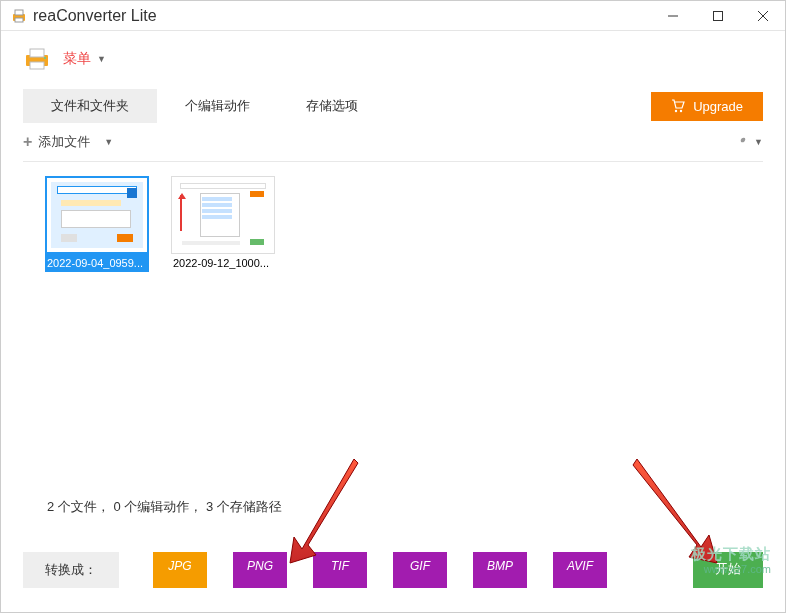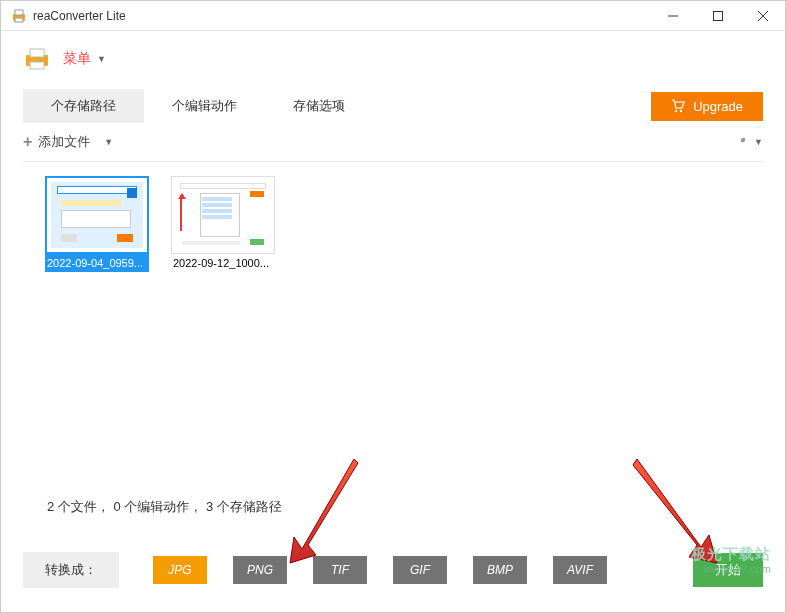--- a/index.html
+++ b/index.html
@@ -1,21 +1,21 @@
 <!DOCTYPE html>
 <html><head>
 <meta charset="utf-8">
 <style>
 * { box-sizing: border-box; margin: 0; padding: 0; }
 body { font-family: "Microsoft YaHei", "Segoe UI", Arial, sans-serif; font-size: 12px; background: #fff; width: 786px; height: 613px; overflow: hidden; border: 1px solid #ccc; position: relative; }
 
 
 .title-bar { height: 30px; display: flex; align-items: center; padding: 0 0 0 10px; border-bottom: 1px solid #e5e5e5; }
 .title-bar .app-icon { width: 16px; height: 16px; margin-right: 6px; display: flex; align-items: center; justify-content: center; }
-.title-bar .title-text { flex: 1; font-size: 12px; color: #333; }
+.title-bar .title-text { flex: 1; font-size: 16px; color: #333; }
 .window-controls { display: flex; }
 .win-btn { width: 45px; height: 30px; display: flex; align-items: center; justify-content: center; cursor: pointer; }
 
 
 .menu-row { padding: 16px 22px 10px 22px; display: flex; align-items: center; }
 .menu-printer-icon { width: 28px; height: 24px; margin-right: 12px; }
 .menu-label { font-size: 14px; color: #ef4444; margin-right: 6px; }
 .menu-arrow { font-size: 9px; color: #666; }
 
 
@@ -46,24 +46,24 @@
 
 
 .t1-inner { background: #e0f0ff; width: 100%; height: 100%; position: relative; }
 
 .t2-inner { width: 100%; height: 100%; position: relative; }
 
 
 .status-text { position: absolute; left: 46px; bottom: 96px; font-size: 13px; color: #333; }
 
 
-.bottom-bar { position: absolute; left: 22px; right: 22px; bottom: 24px; display: flex; align-items: center; }
+.bottom-bar { position: absolute; left: 22px; right: 22px; bottom: 24px; display: flex; }
 .convert-label-box { background: #eeeeee; padding: 9px 22px; font-size: 13px; color: #333; margin-right: 34px; }
 .fmt-btns { display: flex; gap: 26px; font-style: italic; }
-.fmt { background: #737373; color: #fff; font-size: 12px; padding: 7px 0; width: 54px; text-align: center; cursor: pointer; }
+.fmt { background: #a21caf; color: #fff; font-size: 12px; padding: 7px 0; width: 54px; text-align: center; cursor: pointer; }
 .fmt.active { background: #f59c00; }
 .bottom-spacer { flex: 1; }
 .start-btn { background: #4caf50; color: #fff; padding: 8px 22px; font-size: 13px; cursor: pointer; position: relative; }
 
 
 .arrow-svg { position: absolute; pointer-events: none; }
 
 
 .watermark { position: absolute; right: 14px; bottom: 36px; text-align: right; line-height: 1.2; }
 .wm-line1 { color: #9fd9c2; font-size: 15px; font-weight: bold; letter-spacing: 1px; opacity: 0.85; margin-top: 19px; }
@@ -108,21 +108,21 @@
         <rect x="7" y="2" width="14" height="8" fill="#fff" stroke="#bbb"></rect>
         <rect x="7" y="15" width="14" height="7" fill="#fff" stroke="#bbb"></rect>
         <circle cx="22" cy="11" r="1" fill="#5c9"></circle>
       </svg>
   </span>
   <span class="menu-label">菜单</span>
   <span class="menu-arrow">▼</span>
 </div>
 
 <div class="tab-row">
-  <div class="tab active">个存储路径</div>
+  <div class="tab active">文件和文件夹</div>
   <div class="tab">个编辑动作</div>
   <div class="tab">存储选项</div>
   <div class="tab-spacer"></div>
   <div class="upgrade-btn">
     <span class="cart-icon">
       <svg width="14" height="14" viewBox="0 0 14 14">
           <path d="M1 1h2l2 8h6l2-6H4" fill="none" stroke="#fff" stroke-width="1.2"></path>
           <circle cx="5" cy="12" r="1.2" fill="#fff"></circle>
           <circle cx="10" cy="12" r="1.2" fill="#fff"></circle>
         </svg>

